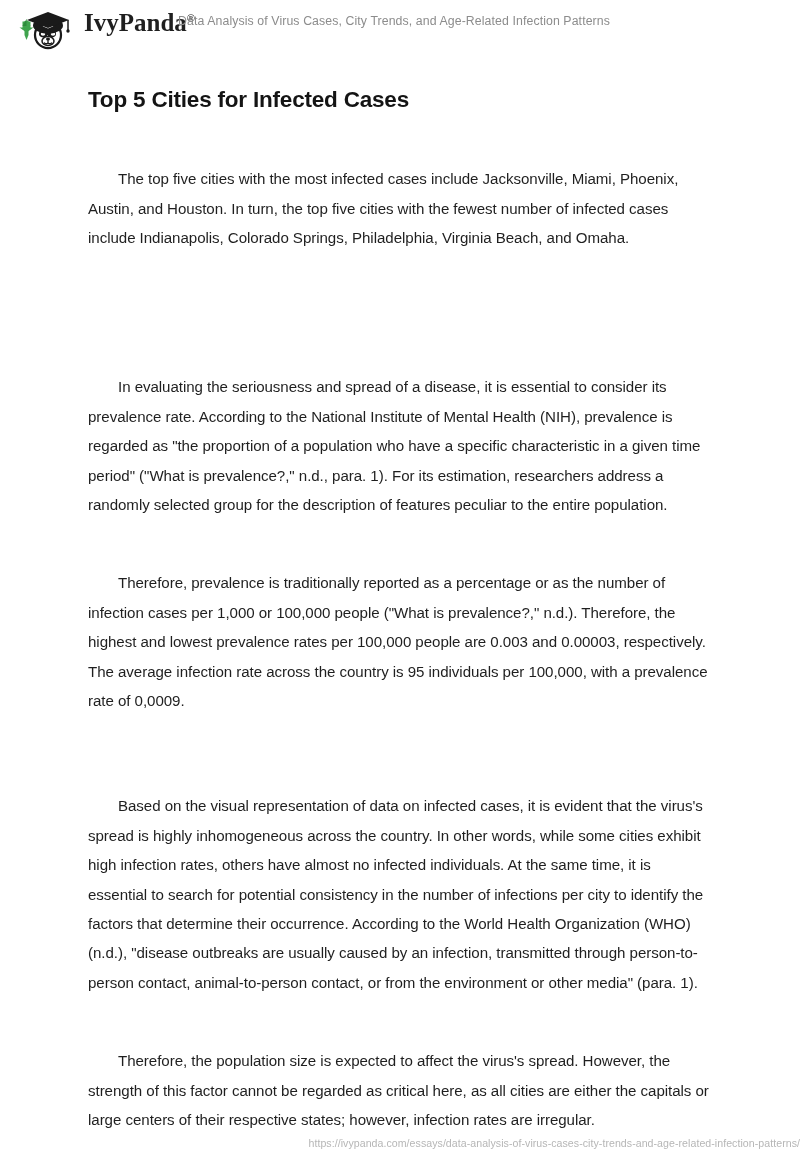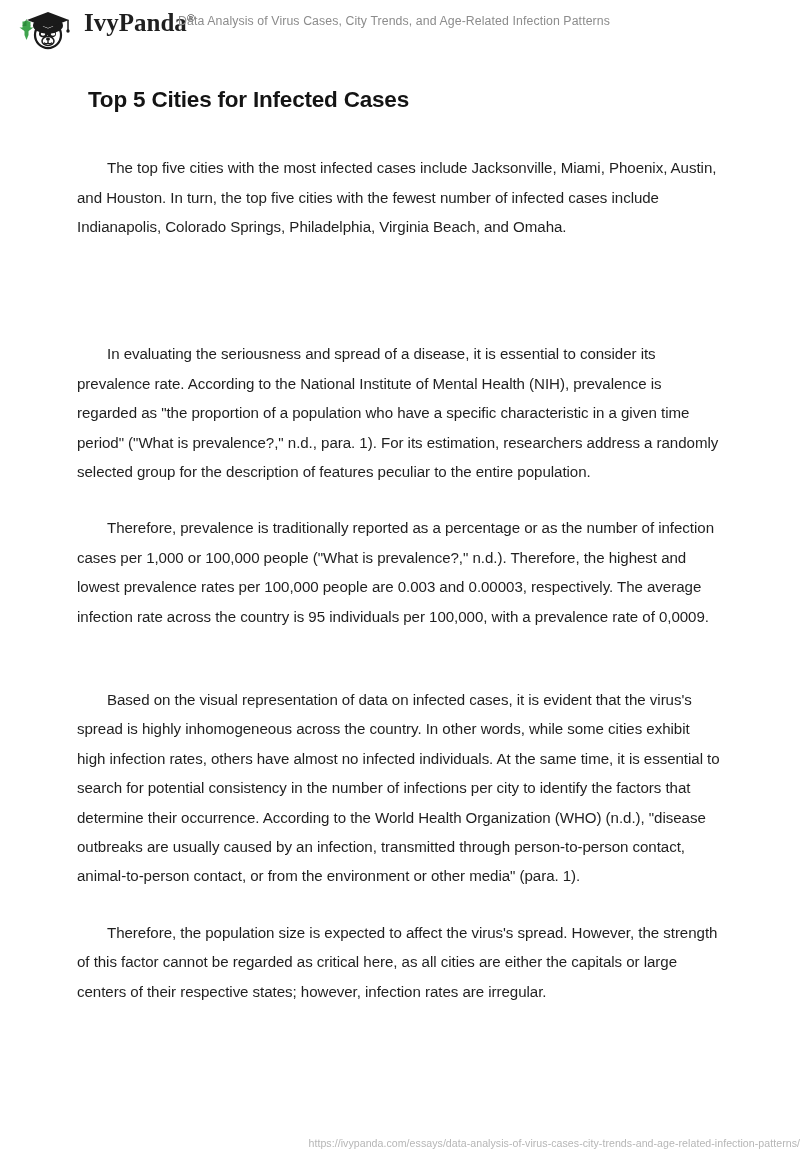--- a/index.html
+++ b/index.html
@@ -81,21 +81,21 @@
     margin: 16px;
     padding: 0;
     line-height: 1.25;
     letter-spacing: -0.2px;
   }
   p.body-text {
     font-family: "Liberation Sans", sans-serif;
     font-size: 15.1px;
     line-height: 29.4px;
     color: #1f1f1f;
-    margin: 5px;
+    margin: 16px;
     padding: 0;
     text-indent: 30px;
     letter-spacing: -0.05px;
   }
   .gap-after-heading { height: 18px; }
   .gap-before-heading { height: 26px; }
   .gap-between-paras { height: 17px; }
 
   
   .page-footer {

